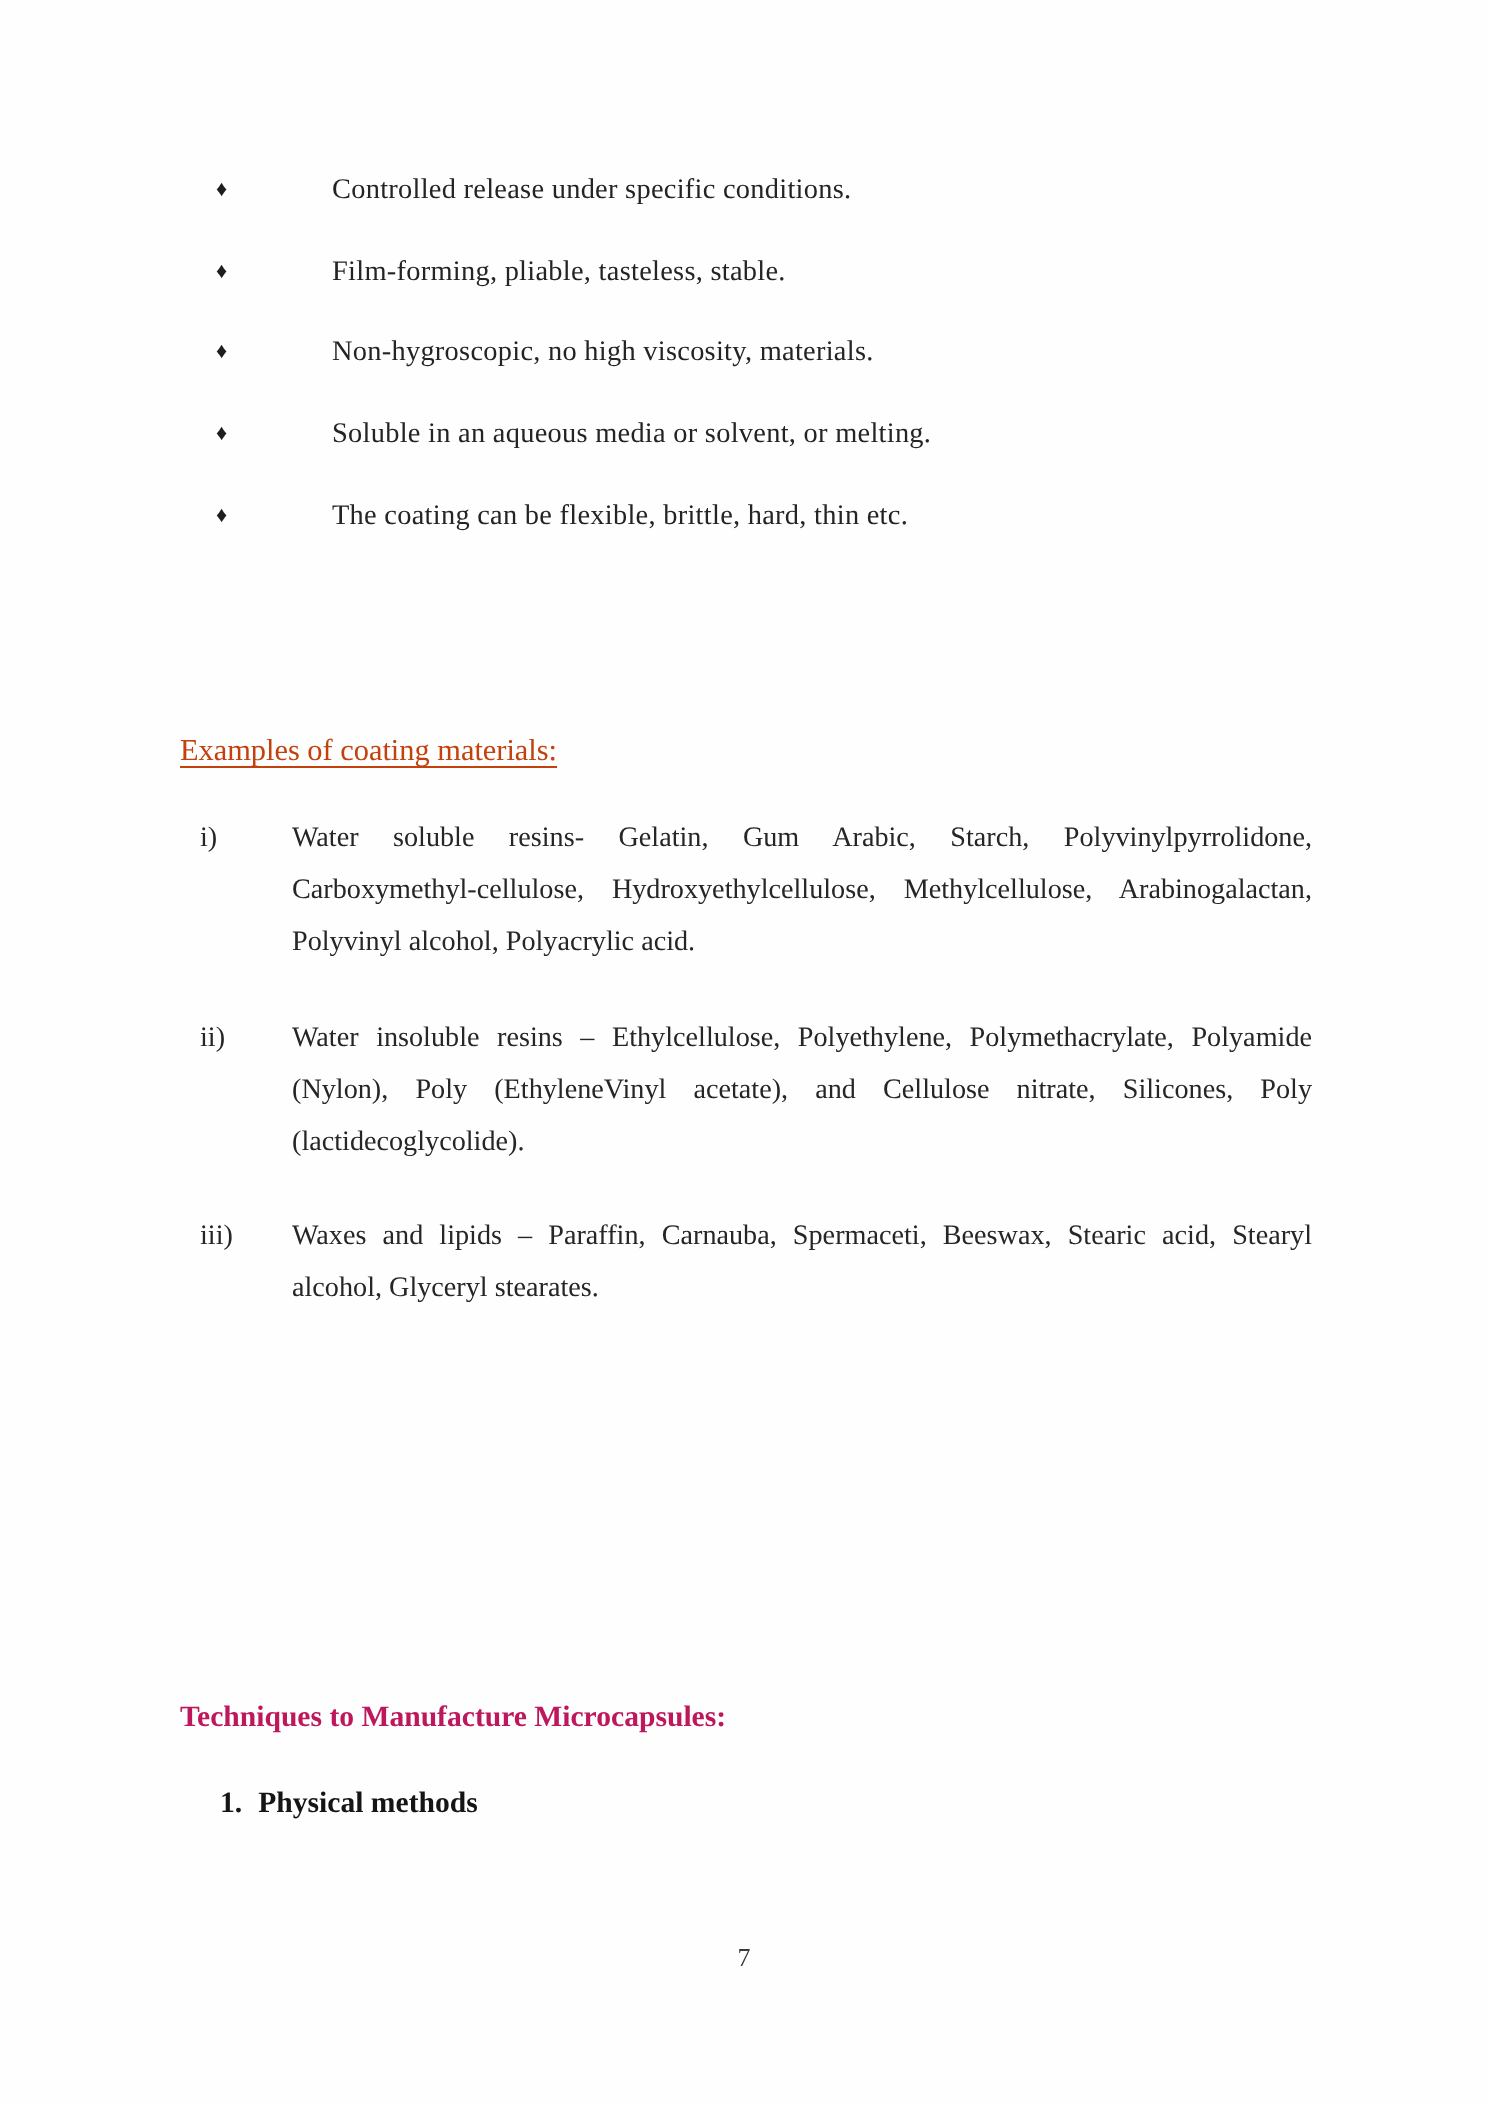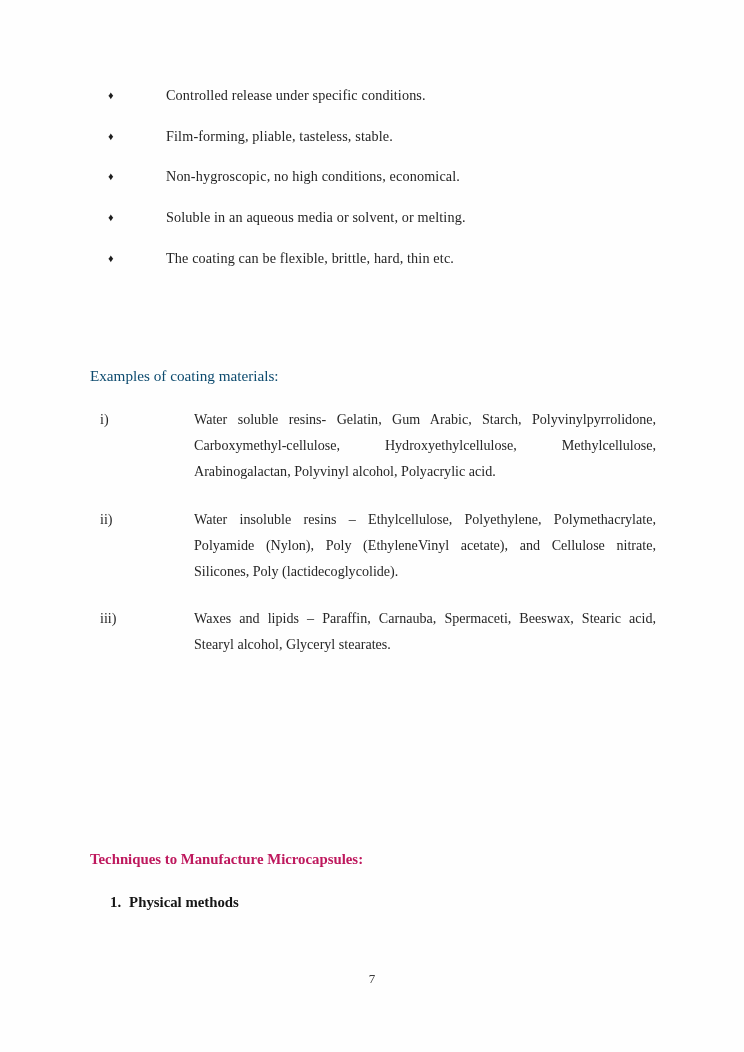--- a/index.html
+++ b/index.html
@@ -47,23 +47,24 @@
     margin-left: 44px;
   }
 
   
   .section-heading {
     position: absolute;
     left: 90px;
     top: 368px;
     font-size: 15.2px;
     line-height: 1;
+    text-decoration: underline;
     text-underline-offset: 2.5px;
     text-decoration-thickness: 1px;
-    color: #0c4a6e;
+    color: #c2410c;
   }
 
   
   .roman-list {
     position: absolute;
     left: 100px;
     top: 406px;
     width: 556px;
   }
   .roman-item {
@@ -81,21 +82,20 @@
   }
   .roman-marker {
     position: absolute;
     left: 0;
     top: 0;
     font-size: 14.1px;
     line-height: 26.2px;
   }
   .roman-body {
     display: block;
-    margin-left: 48px;
   }
 
   
   .bold-heading {
     position: absolute;
     left: 90px;
     top: 852px;
     font-size: 14.8px;
     font-weight: bold;
     line-height: 1;
@@ -143,21 +143,21 @@
     <div class="bullet-item">
       <span class="bullet-glyph">♦</span>
       <span class="bullet-text">Controlled release under specific conditions.</span>
     </div>
     <div class="bullet-item">
       <span class="bullet-glyph">♦</span>
       <span class="bullet-text">Film-forming, pliable, tasteless, stable.</span>
     </div>
     <div class="bullet-item">
       <span class="bullet-glyph">♦</span>
-      <span class="bullet-text">Non-hygroscopic, no high conditions, economical.</span>
+      <span class="bullet-text">Non-hygroscopic, no high viscosity, materials.</span>
     </div>
     <div class="bullet-item">
       <span class="bullet-glyph">♦</span>
       <span class="bullet-text">Soluble in an aqueous media or solvent, or melting.</span>
     </div>
     <div class="bullet-item">
       <span class="bullet-glyph">♦</span>
       <span class="bullet-text">The coating can be flexible, brittle, hard, thin etc.</span>
     </div>
   </div>

